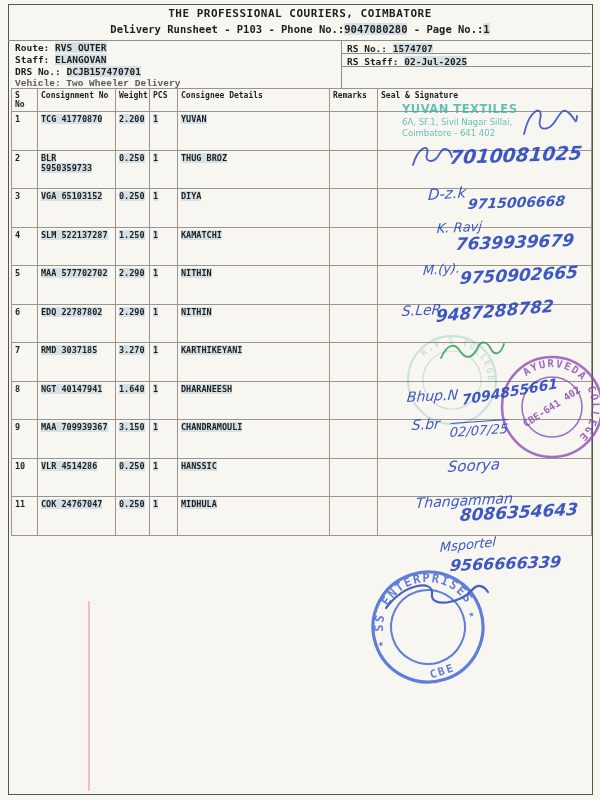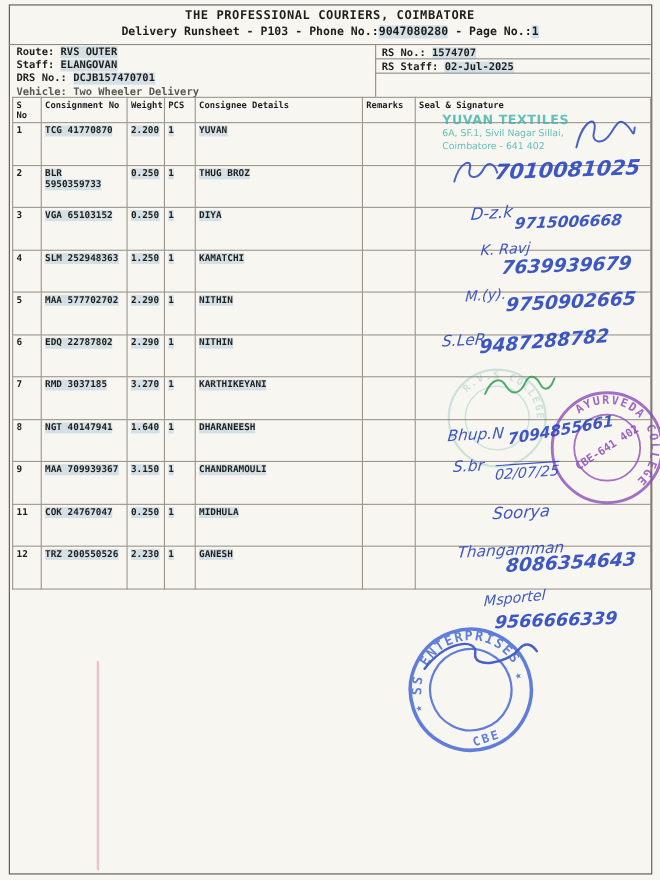--- a/index.html
+++ b/index.html
@@ -5,21 +5,21 @@
   html,body{margin:0;padding:0;background:#e8e6e0;}
   .page{position:relative;width:600px;height:800px;background:#f8f6f1;overflow:hidden;
         font-family:"DejaVu Sans Mono",monospace;color:#1e1e1c;}
   .frame{position:absolute;left:8px;top:4px;width:583px;height:789px;border:1px solid #56544e;}
   .line{position:absolute;background:#8f8c84;}
   .title{position:absolute;left:0;top:7px;width:600px;text-align:center;
          font-size:11px;font-weight:bold;letter-spacing:.5px;}
   .subtitle{position:absolute;left:0;top:23px;width:600px;text-align:center;
             font-size:10.5px;font-weight:bold;white-space:nowrap;}
   .info{position:absolute;font-size:9.5px;font-weight:bold;white-space:nowrap;}
-  .info.light{color:#5a5852;}
+  .info.light{color:#5a5852;font-family:Liberation Mono, monospace;}
   .hl{background:rgba(138,178,204,.32);}
   table.runsheet{position:absolute;left:11px;top:88px;width:580px;border-collapse:collapse;
                  table-layout:fixed;font-size:8.5px;}
   table.runsheet th,table.runsheet td{border:1px solid #9a968c;padding:2px 3px;
                  text-align:left;vertical-align:top;font-weight:bold;overflow:hidden;}
   table.runsheet thead tr{height:13px;}
   table.runsheet thead th{font-size:8px;font-weight:bold;}
   table.runsheet tbody tr{height:38.5px;}
   .hw{position:absolute;font-family:"DejaVu Sans",sans-serif;font-style:italic;
       white-space:nowrap;transform-origin:left center;opacity:.9;}
@@ -98,21 +98,21 @@
           <td>3</td>
           <td><span class="hl">VGA 65103152</span></td>
           <td><span class="hl">0.250</span></td>
           <td><span class="hl">1</span></td>
           <td><span class="hl">DIYA</span></td>
           <td></td>
           <td></td>
         </tr>
         <tr>
           <td>4</td>
-          <td><span class="hl">SLM 252948363</span></td>
+          <td><span class="hl">SLM 522137287</span></td>
           <td><span class="hl">1.250</span></td>
           <td><span class="hl">1</span></td>
           <td><span class="hl">KAMATCHI</span></td>
           <td></td>
           <td></td>
         </tr>
         <tr>
           <td>5</td>
           <td><span class="hl">MAA 577702702</span></td>
           <td><span class="hl">2.290</span></td>
@@ -151,34 +151,34 @@
         <tr>
           <td>9</td>
           <td><span class="hl">MAA 709939367</span></td>
           <td><span class="hl">3.150</span></td>
           <td><span class="hl">1</span></td>
           <td><span class="hl">CHANDRAMOULI</span></td>
           <td></td>
           <td></td>
         </tr>
         <tr>
+          <td>10</td>
+          <td><span class="hl">VLR 4514286</span></td>
+          <td><span class="hl">0.250</span></td>
+          <td><span class="hl">1</span></td>
+          <td><span class="hl">HANSSIC</span></td>
+          <td></td>
+          <td></td>
+        </tr>
+        <tr>
           <td>11</td>
           <td><span class="hl">COK 24767047</span></td>
           <td><span class="hl">0.250</span></td>
           <td><span class="hl">1</span></td>
           <td><span class="hl">MIDHULA</span></td>
-          <td></td>
-          <td></td>
-        </tr>
-        <tr>
-          <td>12</td>
-          <td><span class="hl">TRZ 200550526</span></td>
-          <td><span class="hl">2.230</span></td>
-          <td><span class="hl">1</span></td>
-          <td><span class="hl">GANESH</span></td>
           <td></td>
           <td></td>
         </tr>
       </tbody>
   </table>
 
   <div class="yuvan">
     <div class="y1">YUVAN TEXTILES</div>
     <div class="y2">6A, SF.1, Sivil Nagar Sillai,</div>
     <div class="y2">Coimbatore - 641 402</div>

